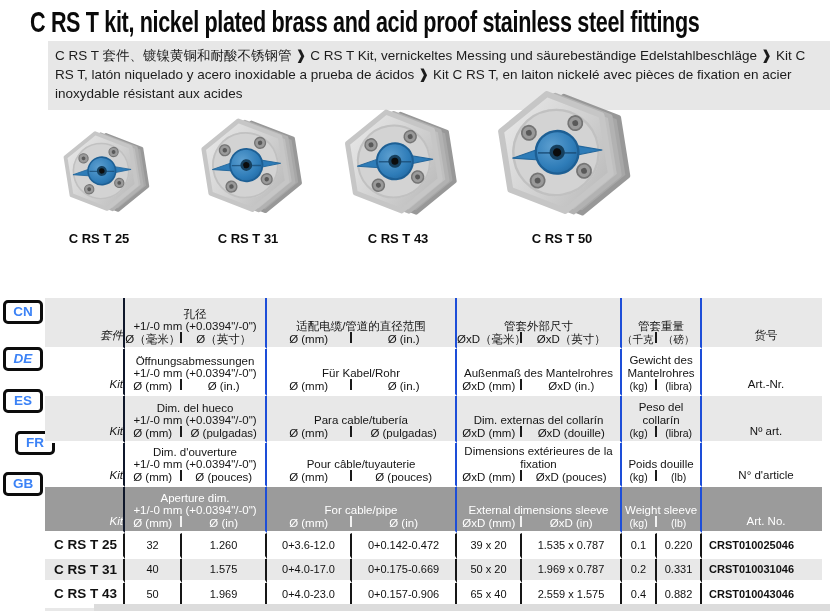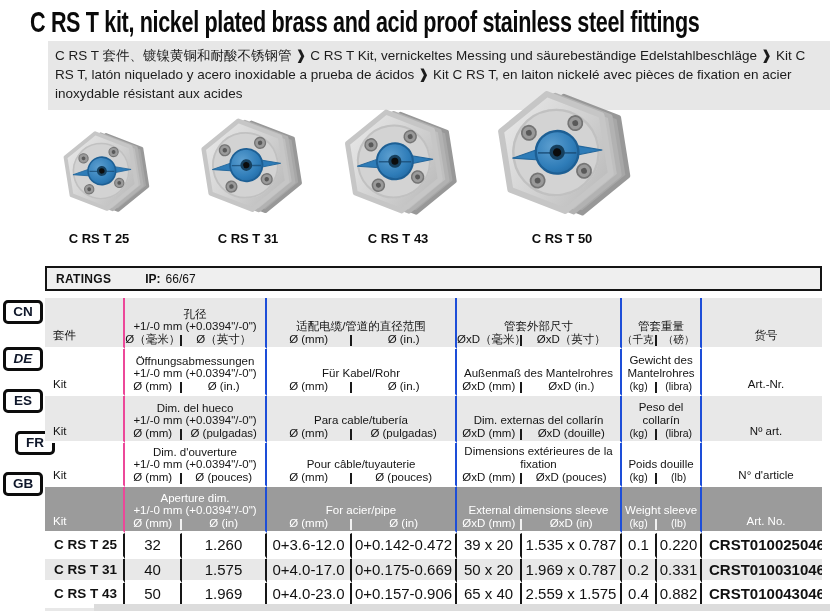--- a/index.html
+++ b/index.html
@@ -23,52 +23,52 @@
   .ratings{position:absolute;left:45px;top:266px;width:777px;height:25px;
            box-sizing:border-box;border:2px solid #141414;background:#efefef;
            display:flex;align-items:center;font-size:12px;}
   .ratings .rlabel{font-weight:bold;margin-left:9px;letter-spacing:0.3px;}
   .ratings .iplabel{font-weight:bold;margin-left:34px;}
   .ratings .ipvalue{margin-left:5px;}
 
   
   .lang-tab{position:absolute;left:3px;width:40px;height:24px;box-sizing:border-box;
             border:3px solid #0c0c0c;border-radius:5px;background:#fff;text-align:center;
-            font-weight:bold;font-size:13.5px;line-height:18px;color:#0f172a;}
+            font-weight:bold;font-size:13.5px;line-height:18px;color:#3b82f6;}
   .lt-0{top:300px;} .lt-1{top:347px;font-style:italic;} .lt-2{top:389px;} .lt-3{top:431px;margin-left:12px;} .lt-4{top:472px;}
 
   
   .spec-table{position:absolute;left:45px;top:298px;}
   table{table-layout:fixed;border-collapse:separate;border-spacing:0;width:777px;}
   td{overflow:hidden;}
 
   #langs td{border-bottom:2px solid #fff;vertical-align:bottom;font-size:11.5px;
             color:#141414;padding:0;}
   #langs tr:nth-of-type(1){background:#e8e8e8;}
   #langs tr:nth-of-type(3){background:#e8e8e8;}
   #langs tr:nth-of-type(5){background:#9b9b9b;}
   #langs tr:nth-of-type(5) td{color:#fff;}
   #langs tr:nth-of-type(1) td{height:45px;}
   #langs tr:nth-of-type(2) td{height:41px;}
   #langs tr:nth-of-type(3) td{height:41px;}
   #langs tr:nth-of-type(4) td{height:38px;}
   #langs tr:nth-of-type(5) td{height:40px;}
-  .h-kit{border-right:2px solid #ec4899;text-align:left;padding:0 0 4px 8px !important;}
+  .h-kit{border-right:2px solid #0f172a;text-align:right;padding:0 0 4px 8px !important;font-style:italic;}
   .grp{border-right:2px solid #1d4ed8;}
   .h-art{text-align:center;padding:0 0 4px 8px !important;}
   .t1{text-align:center;line-height:12.5px;padding-top:2px;}
   .t2{text-align:center;line-height:12px;white-space:nowrap;}
-  .units{display:flex;align-items:flex-end;line-height:14px;padding-bottom:1px;}
+  .units{display:flex;align-items:flex-start;line-height:14px;padding-bottom:1px;}
   .units .u{text-align:center;white-space:nowrap;overflow:hidden;}
   .bar{flex:0 0 2px;width:2px;height:11px;background:#1a1a1a;}
   #langs tr:nth-of-type(5) .bar{background:#f2f2f2;}
   .w-units{font-size:10.5px;}
 
   #data td{height:21.5px;border-bottom:3px solid #fff;border-right:2px solid #161616;
-           font-size:15px;text-align:center;padding:0;}
+           font-size:11px;text-align:center;padding:0;}
   #data td:last-child{border-right:none;}
   #data tr:nth-of-type(even){background:#e8e8e8;}
   #data tr:first-of-type td{border-top:1px solid #fff;}
   .d-kit{text-align:left !important;padding-left:9px !important;font-weight:bold;
          font-size:13.5px !important;}
   .d-art{text-align:left !important;padding-left:7px !important;font-weight:bold;}
 
   .bottom-strip{position:absolute;left:94px;top:604px;width:736px;height:7px;background:#dcdcdc;}
 </style>
 </head>
@@ -141,25 +141,20 @@
     <svg width="142" height="133">
         <use href="#fitting"></use>
       </svg>
   </div>
 
   <div class="product-label" style="left:39px;">C RS T 25</div>
   <div class="product-label" style="left:188px;">C RS T 31</div>
   <div class="product-label" style="left:338px;">C RS T 43</div>
   <div class="product-label" style="left:502px;">C RS T 50</div>
 
-  <div class="ratings">
-    <span class="rlabel">RATINGS</span>
-    <span class="iplabel">IP:</span>
-    <span class="ipvalue">66/67</span>
-  </div>
 
   <div class="lang-tab lt-0">CN</div>
   <div class="lang-tab lt-1">DE</div>
   <div class="lang-tab lt-2">ES</div>
   <div class="lang-tab lt-3">FR</div>
   <div class="lang-tab lt-4">GB</div>
 
   <div class="spec-table">
     <table>
       <colgroup>
@@ -334,21 +329,21 @@
             <td class="grp" colspan="2">
               <div class="t1">Aperture dim.</div>
               <div class="t2">+1/-0 mm (+0.0394"/-0")</div>
               <div class="units">
                 <span class="u" style="flex:57">Ø (mm)</span>
                 <span class="bar"></span>
                 <span class="u" style="flex:85">Ø (in)</span>
               </div>
             </td>
             <td class="grp" colspan="2">
-              <div class="t1">For acier/pipe</div>
+              <div class="t1">For cable/pipe</div>
               <div class="units">
                 <span class="u" style="flex:85">Ø (mm)</span>
                 <span class="bar"></span>
                 <span class="u" style="flex:105">Ø (in)</span>
               </div>
             </td>
             <td class="grp" colspan="2">
               <div class="t1">External dimensions sleeve</div>
               <div class="units">
                 <span class="u" style="flex:65">ØxD (mm)</span>

